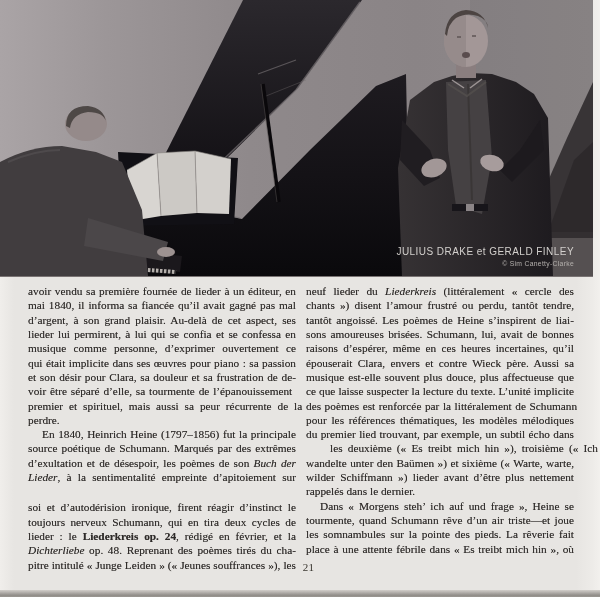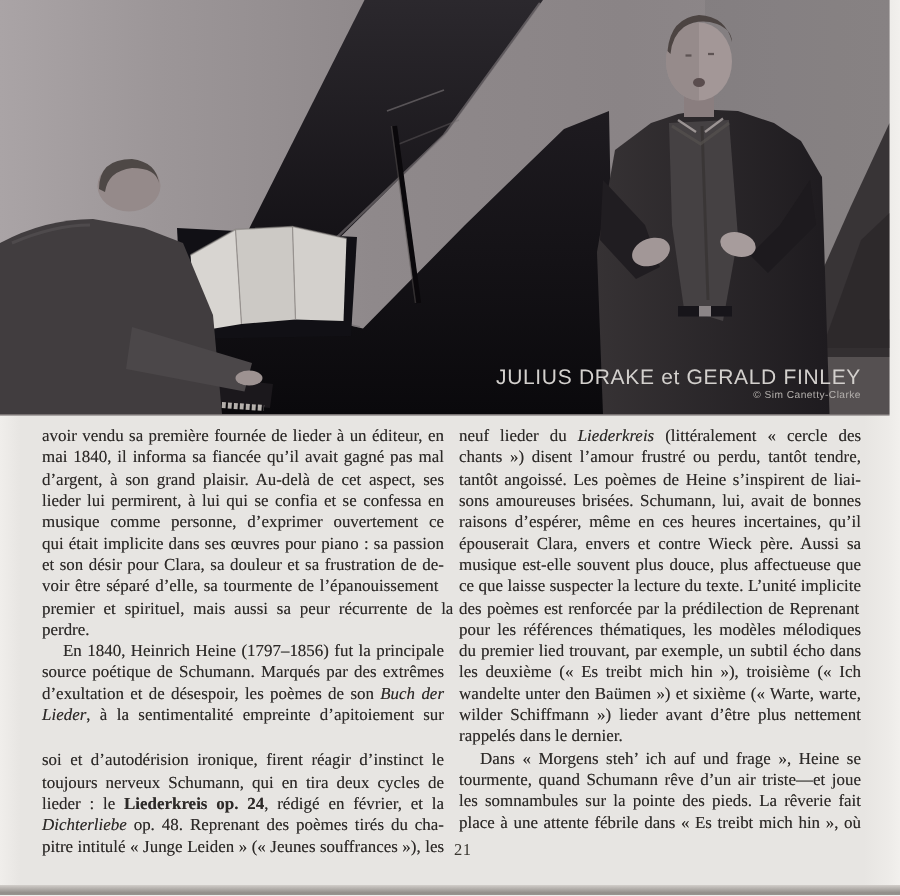--- a/index.html
+++ b/index.html
@@ -4,21 +4,21 @@
 <style>
   html,body{margin:0;padding:0;}
   body{width:600px;height:597px;font-family:"Liberation Serif",serif;}
   .page{position:relative;width:600px;height:597px;overflow:hidden;
         background:linear-gradient(90deg,#f0eeeb 0px,#e7e5e2 14px,#e7e5e2 576px,#edebe8 592px,#f2f0ed 600px);}
   .photo{position:absolute;left:0;top:0;width:593px;height:276px;overflow:hidden;
          border-bottom:1px solid rgba(80,75,72,.35);background:#8f898b;}
   .photo svg{display:block;}
   .caption{position:absolute;right:19px;top:246px;text-align:right;
            font-family:"Liberation Sans",sans-serif;line-height:11px;}
-  .cap1{font-size:14px;letter-spacing:.45px;color:#d3d0cd;}
+  .cap1{font-size:10px;letter-spacing:.45px;color:#d3d0cd;}
   .cap2{font-size:6.8px;letter-spacing:.3px;color:#b4b0ad;margin-top:1px;}
   .cols{position:absolute;left:28px;top:284px;width:546px;display:flex;gap:10px;}
   .tcol{width:268px;}
   .tline{height:14.32px;line-height:14.32px;font-size:11.3px;color:#2d2a28;
          white-space:nowrap;text-shadow:0 0 .4px rgba(45,42,40,.55);}
   .tind{padding-left:14px;}
   .it{font-style:italic;}
   .bd{font-weight:bold;}
   .pagenum{position:absolute;left:12px;top:561px;width:593px;text-align:center;
            font-size:11px;color:#39362f;letter-spacing:.3px;}
@@ -151,24 +151,24 @@
       </div>
     <div class="tcol">
         <div class="tline" style="word-spacing: 4.51116px;"><span><span>neuf lieder du </span><span class="it">Liederkreis</span><span> (littéralement « cercle des</span></span></div>
         <div class="tline" style="word-spacing: 2.28516px;"><span><span>chants ») disent l’amour frustré ou perdu, tantôt tendre,</span></span></div>
         <div class="tline" style="word-spacing: 1.61719px;"><span><span>tantôt angoissé. Les poèmes de Heine s’inspirent de liai-</span></span></div>
         <div class="tline" style="word-spacing: 1.53125px;"><span><span>sons amoureuses brisées. Schumann, lui, avait de bonnes</span></span></div>
         <div class="tline" style="word-spacing: 2.36607px;"><span><span>raisons d’espérer, même en ces heures incertaines, qu’il</span></span></div>
         <div class="tline" style="word-spacing: 2.52734px;"><span><span>épouserait Clara, envers et contre Wieck père. Aussi sa</span></span></div>
         <div class="tline" style="word-spacing: 1.02679px;"><span><span>musique est-elle souvent plus douce, plus affectueuse que</span></span></div>
         <div class="tline" style="word-spacing: 0.197917px;"><span><span>ce que laisse suspecter la lecture du texte. L’unité implicite</span></span></div>
-        <div class="tline" style="word-spacing: 0.720703px;"><span><span>des poèmes est renforcée par la prédilection de Reprenant</span></span></div>
+        <div class="tline" style="word-spacing: 0.720703px;"><span><span>des poèmes est renforcée par la littéralement de Schumann</span></span></div>
         <div class="tline" style="word-spacing: 1.95052px;"><span><span>pour les références thématiques, les modèles mélodiques</span></span></div>
         <div class="tline" style="word-spacing: 0.53125px;"><span><span>du premier lied trouvant, par exemple, un subtil écho dans</span></span></div>
-        <div class="tline" style="word-spacing: 2.36094px;"><span><span>les deuxième (« Es treibt mich hin »), troisième (« Ich</span></span></div>
+        <div class="tline" style="word-spacing: 2.36094px; margin-left: 24px;"><span><span>les deuxième (« Es treibt mich hin »), troisième (« Ich</span></span></div>
         <div class="tline" style="word-spacing: 0.588542px;"><span><span>wandelte unter den Baümen ») et sixième (« Warte, warte,</span></span></div>
         <div class="tline" style="word-spacing: 2.50893px;"><span><span>wilder Schiffmann ») lieder avant d’être plus nettement</span></span></div>
         <div class="tline tlast"><span><span>rappelés dans le dernier.</span></span></div>
         <div class="tline tind" style="word-spacing: 2.25781px;"><span><span>Dans « Morgens steh’ ich auf und frage », Heine se</span></span></div>
         <div class="tline" style="word-spacing: 1.53571px;"><span><span>tourmente, quand Schumann rêve d’un air triste—et joue</span></span></div>
         <div class="tline" style="word-spacing: 1.96181px;"><span><span>les somnambules sur la pointe des pieds. La rêverie fait</span></span></div>
         <div class="tline" style="word-spacing: 0.923177px;"><span><span>place à une attente fébrile dans « Es treibt mich hin », où</span></span></div>
       </div>
   </div>
 

